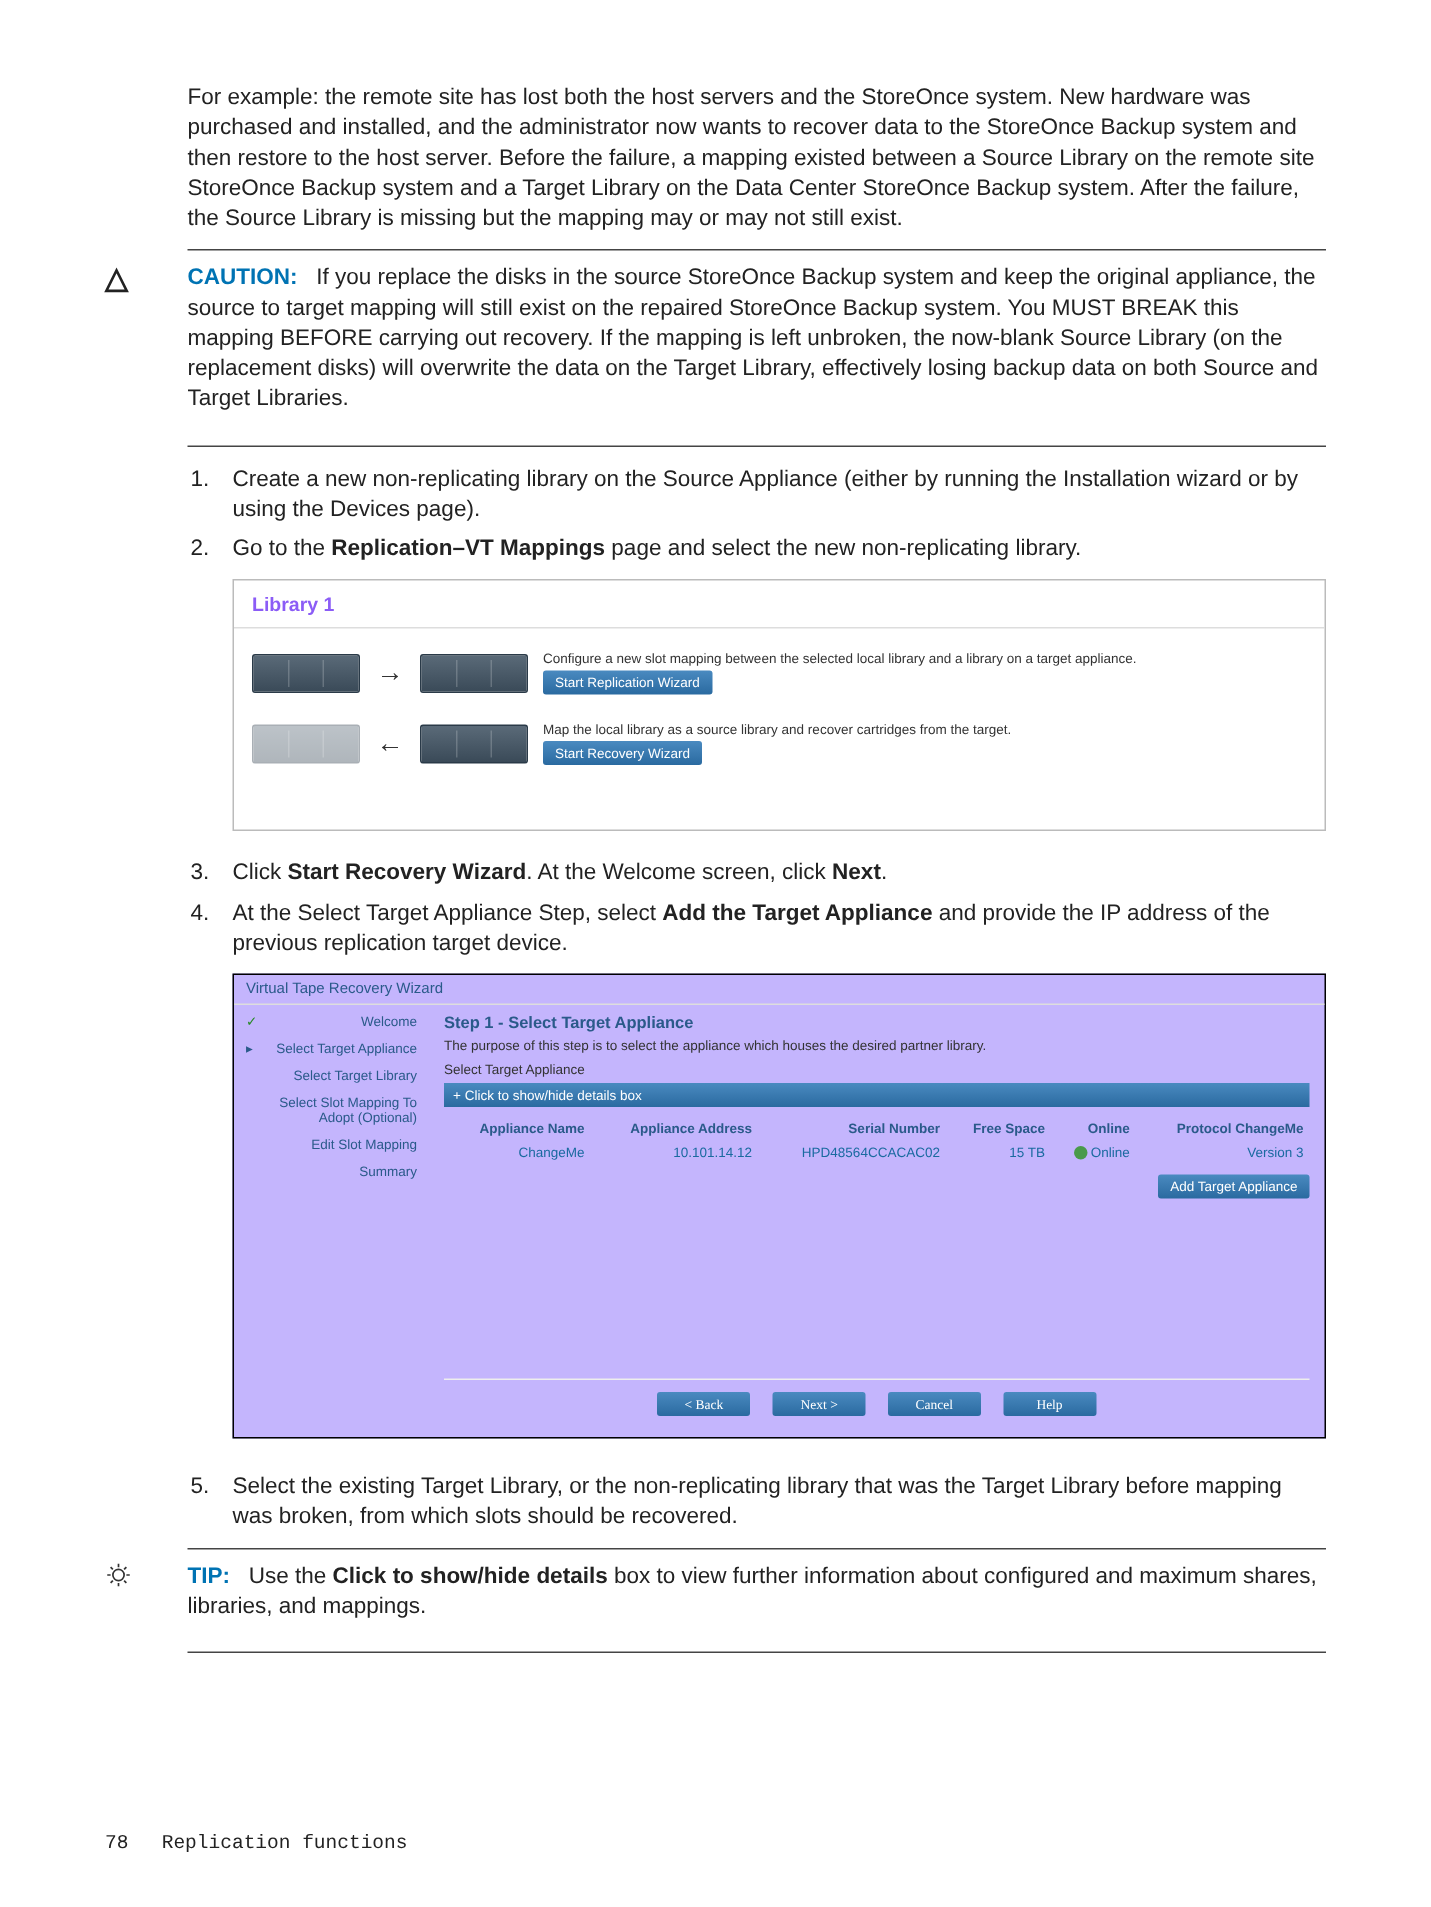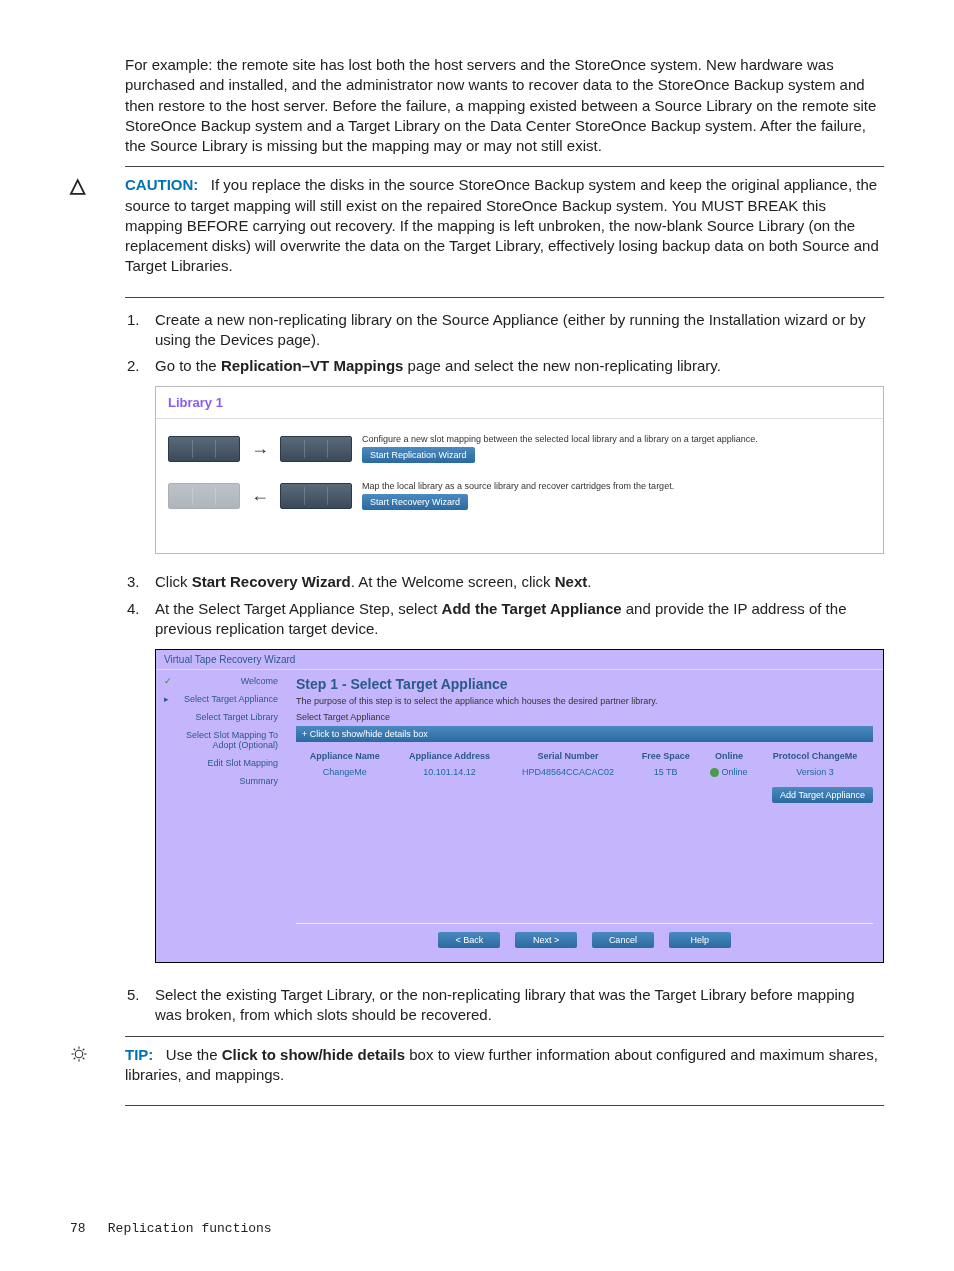--- a/index.html
+++ b/index.html
@@ -167,21 +167,21 @@
     position: absolute;
     left: 0;
   }
   .shot2-main {
     flex: 1;
     padding: 6px 10px;
   }
   .shot2-step {
     font-weight: bold;
     color: #2a5a8a;
-    font-size: 14px;
+    font-size: 11px;
   }
   .shot2-desc {
     font-size: 9px;
     color: #333;
     margin: 4px 0;
   }
   .shot2-sub {
     font-size: 9px;
     color: #333;
     margin: 6px 0 4px 0;
@@ -192,21 +192,21 @@
     font-size: 9px;
     padding: 3px 6px;
     margin-bottom: 6px;
   }
   .tbl {
     width: 100%;
     font-size: 9px;
     border-collapse: collapse;
   }
   .tbl th, .tbl td {
-    text-align: center;
+    text-align: right;
     padding: 3px 4px;
   }
   .tbl th { color: #2a5a8a; font-weight: bold; }
   .tbl td { color: #1a6aa0; }
   .status-dot {
     display: inline-block;
     width: 9px; height: 9px;
     background: #4a9a4a;
     border-radius: 50%;
     vertical-align: middle;
@@ -225,20 +225,21 @@
   .wiz-btn {
     display: inline-block;
     background: linear-gradient(to bottom, #4a8ac0, #2a6aa0);
     color: #fff;
     font-size: 9px;
     padding: 3px 4px;
     width: 62px;
     text-align: center;
     margin: 0 6px;
     border-radius: 2px;
+    font-family: Liberation Serif, serif;
   }
 
   .tip-icon-svg {
     position: absolute;
     left: -55px;
     top: 8px;
     font-size: 18px;
   }
 
   .footer {

